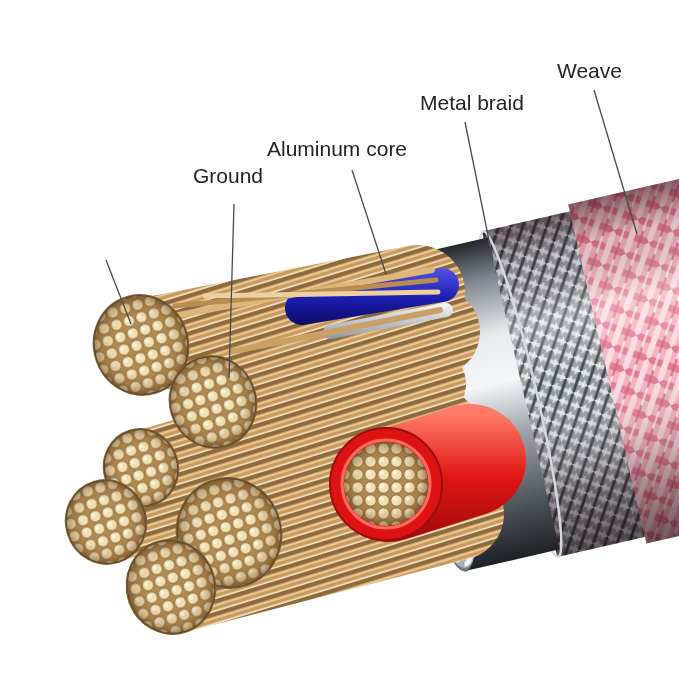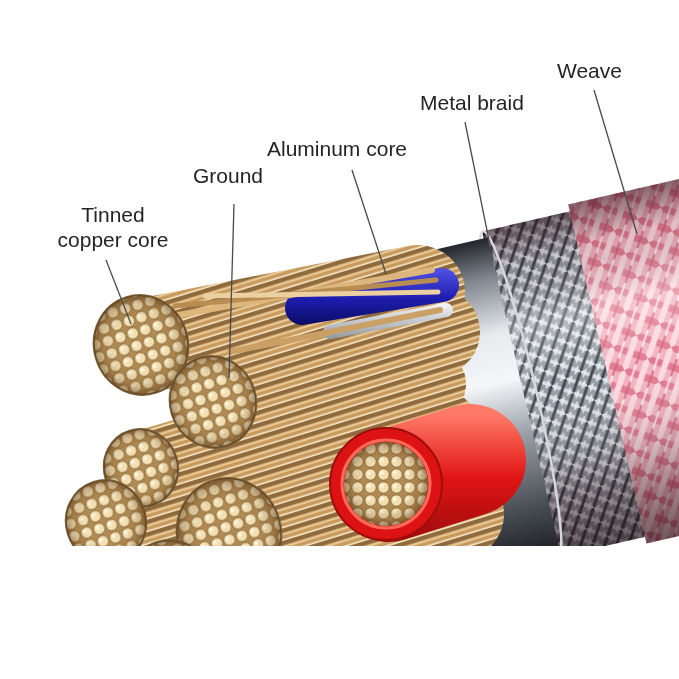--- a/index.html
+++ b/index.html
@@ -1,17 +1,17 @@
 <!DOCTYPE html>
 <html style="--label-text: #242424; --leader-line: #4a4a4a; --copper: #c89a5e; --copper-light: #f2dfb2; --red-wire: #dd1212; --blue-wire: #1f1fb8; --weave-pink: #f3b1be; --braid-gray: #959ba3; --foil-silver: #eceef0;"><head>
 <meta charset="utf-8">
 <style>
   html,body{margin:0;padding:0;background:#fff;}
   #canvas{
-    position:relative;width:679px;height:546px;background:#fff;overflow:hidden;
+    position:relative;width:679px;height:679px;background:#fff;overflow:hidden;
     font-family:"Liberation Sans", sans-serif;
   }
   #art{position:absolute;inset:0;}
   .label{
     position:absolute;color:var(--label-text,#242424);font-size:21px;line-height:1.18;
     white-space:pre-line;user-select:none;
   }
   .label.weave{left:557px;top:59px;}
   .label.metal-braid{left:420px;top:91px;}
   .label.aluminum-foil{left:267px;top:137px;}
@@ -211,15 +211,13 @@
       <line class="leader" x1="352" y1="170" x2="386" y2="274"></line>
       <line class="leader" x1="234" y1="204" x2="229" y2="378"></line>
       <line class="leader" x1="106" y1="260" x2="131" y2="324"></line>
     </g>
   </svg>
 
   <div class="label weave">Weave</div>
   <div class="label metal-braid">Metal braid</div>
   <div class="label aluminum-foil">Aluminum core</div>
   <div class="label ground">Ground</div>
-  <div class="label tinned">Tinned
-copper core</div>
 </div>
 
 </body></html>

